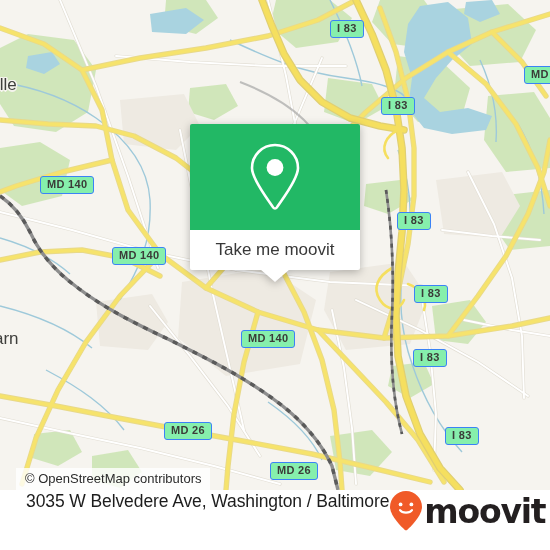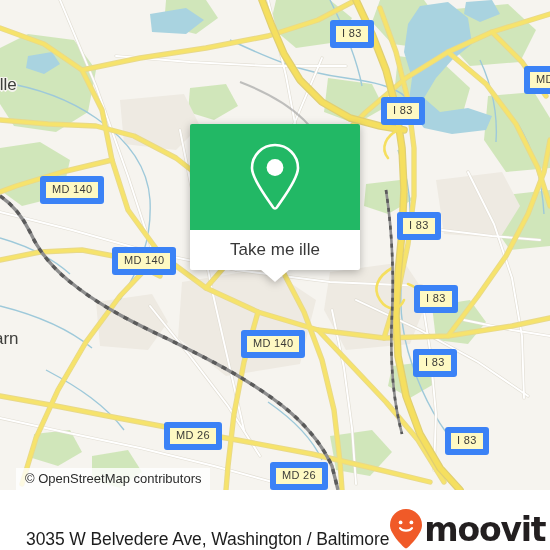--- a/index.html
+++ b/index.html
@@ -25,27 +25,27 @@
     width: 550px;
     height: 490px;
     overflow: hidden;
     background: #f4f2ec;
   }
   #map svg { display: block; }
 
   
   .shield {
     position: absolute;
-    background: #fef9c3;
-    border: 6px solid #3b82f6;
+    background: #86efac;
+    border: 1px solid #3b82f6;
     border-radius: 3px;
     color: #3b3b38;
     font-family: "Liberation Sans", sans-serif;
     font-size: 11px;
-    font-weight: normal;
+    font-weight: bold;
     letter-spacing: 0.3px;
     padding: 1px 6px 2px 6px;
     line-height: 13px;
     white-space: nowrap;
     box-sizing: border-box;
   }
 
   
   .place {
     position: absolute;
@@ -119,21 +119,21 @@
 
   
   #footer {
     position: absolute;
     left: 0;
     top: 490px;
     width: 550px;
     height: 60px;
     background: #ffffff;
     display: flex;
-    align-items: flex-end;
+    align-items: flex-start;
     justify-content: space-between;
     padding: 0 22px 0 26px;
     box-sizing: border-box;
   }
   #footer-address {
     color: #1d1d1d;
     font-family: "Liberation Sans", sans-serif;
     font-size: 17.5px;
     line-height: 22px;
     letter-spacing: -0.1px;
@@ -346,21 +346,21 @@
     <div id="popup">
       <div id="popup-top">
         <svg width="58" height="72" viewBox="0 0 58 72" xmlns="http://www.w3.org/2000/svg">
           <path d="M29,4 C16.3,4 6,14.3 6,27 C6,38.5 22,58.5 27.3,66.6
                    C28.1,67.8 29.9,67.8 30.7,66.6 C36,58.5 52,38.5 52,27
                    C52,14.3 41.7,4 29,4 Z" fill="none" stroke="#ffffff" stroke-width="2.6"></path>
           <circle cx="29" cy="26.5" r="8.4" fill="#ffffff"></circle>
         </svg>
       </div>
       <div id="popup-bottom">
-        <span id="popup-label">Take me ille</span>
+        <span id="popup-label">Take me moovit</span>
         <div id="popup-tail"></div>
       </div>
     </div>
 
     <div id="attribution">© OpenStreetMap contributors</div>
   </div>
 
   <div id="footer">
     <div id="footer-address">3035 W Belvedere Ave, Washington / Baltimore</div>
     <div id="brand">

